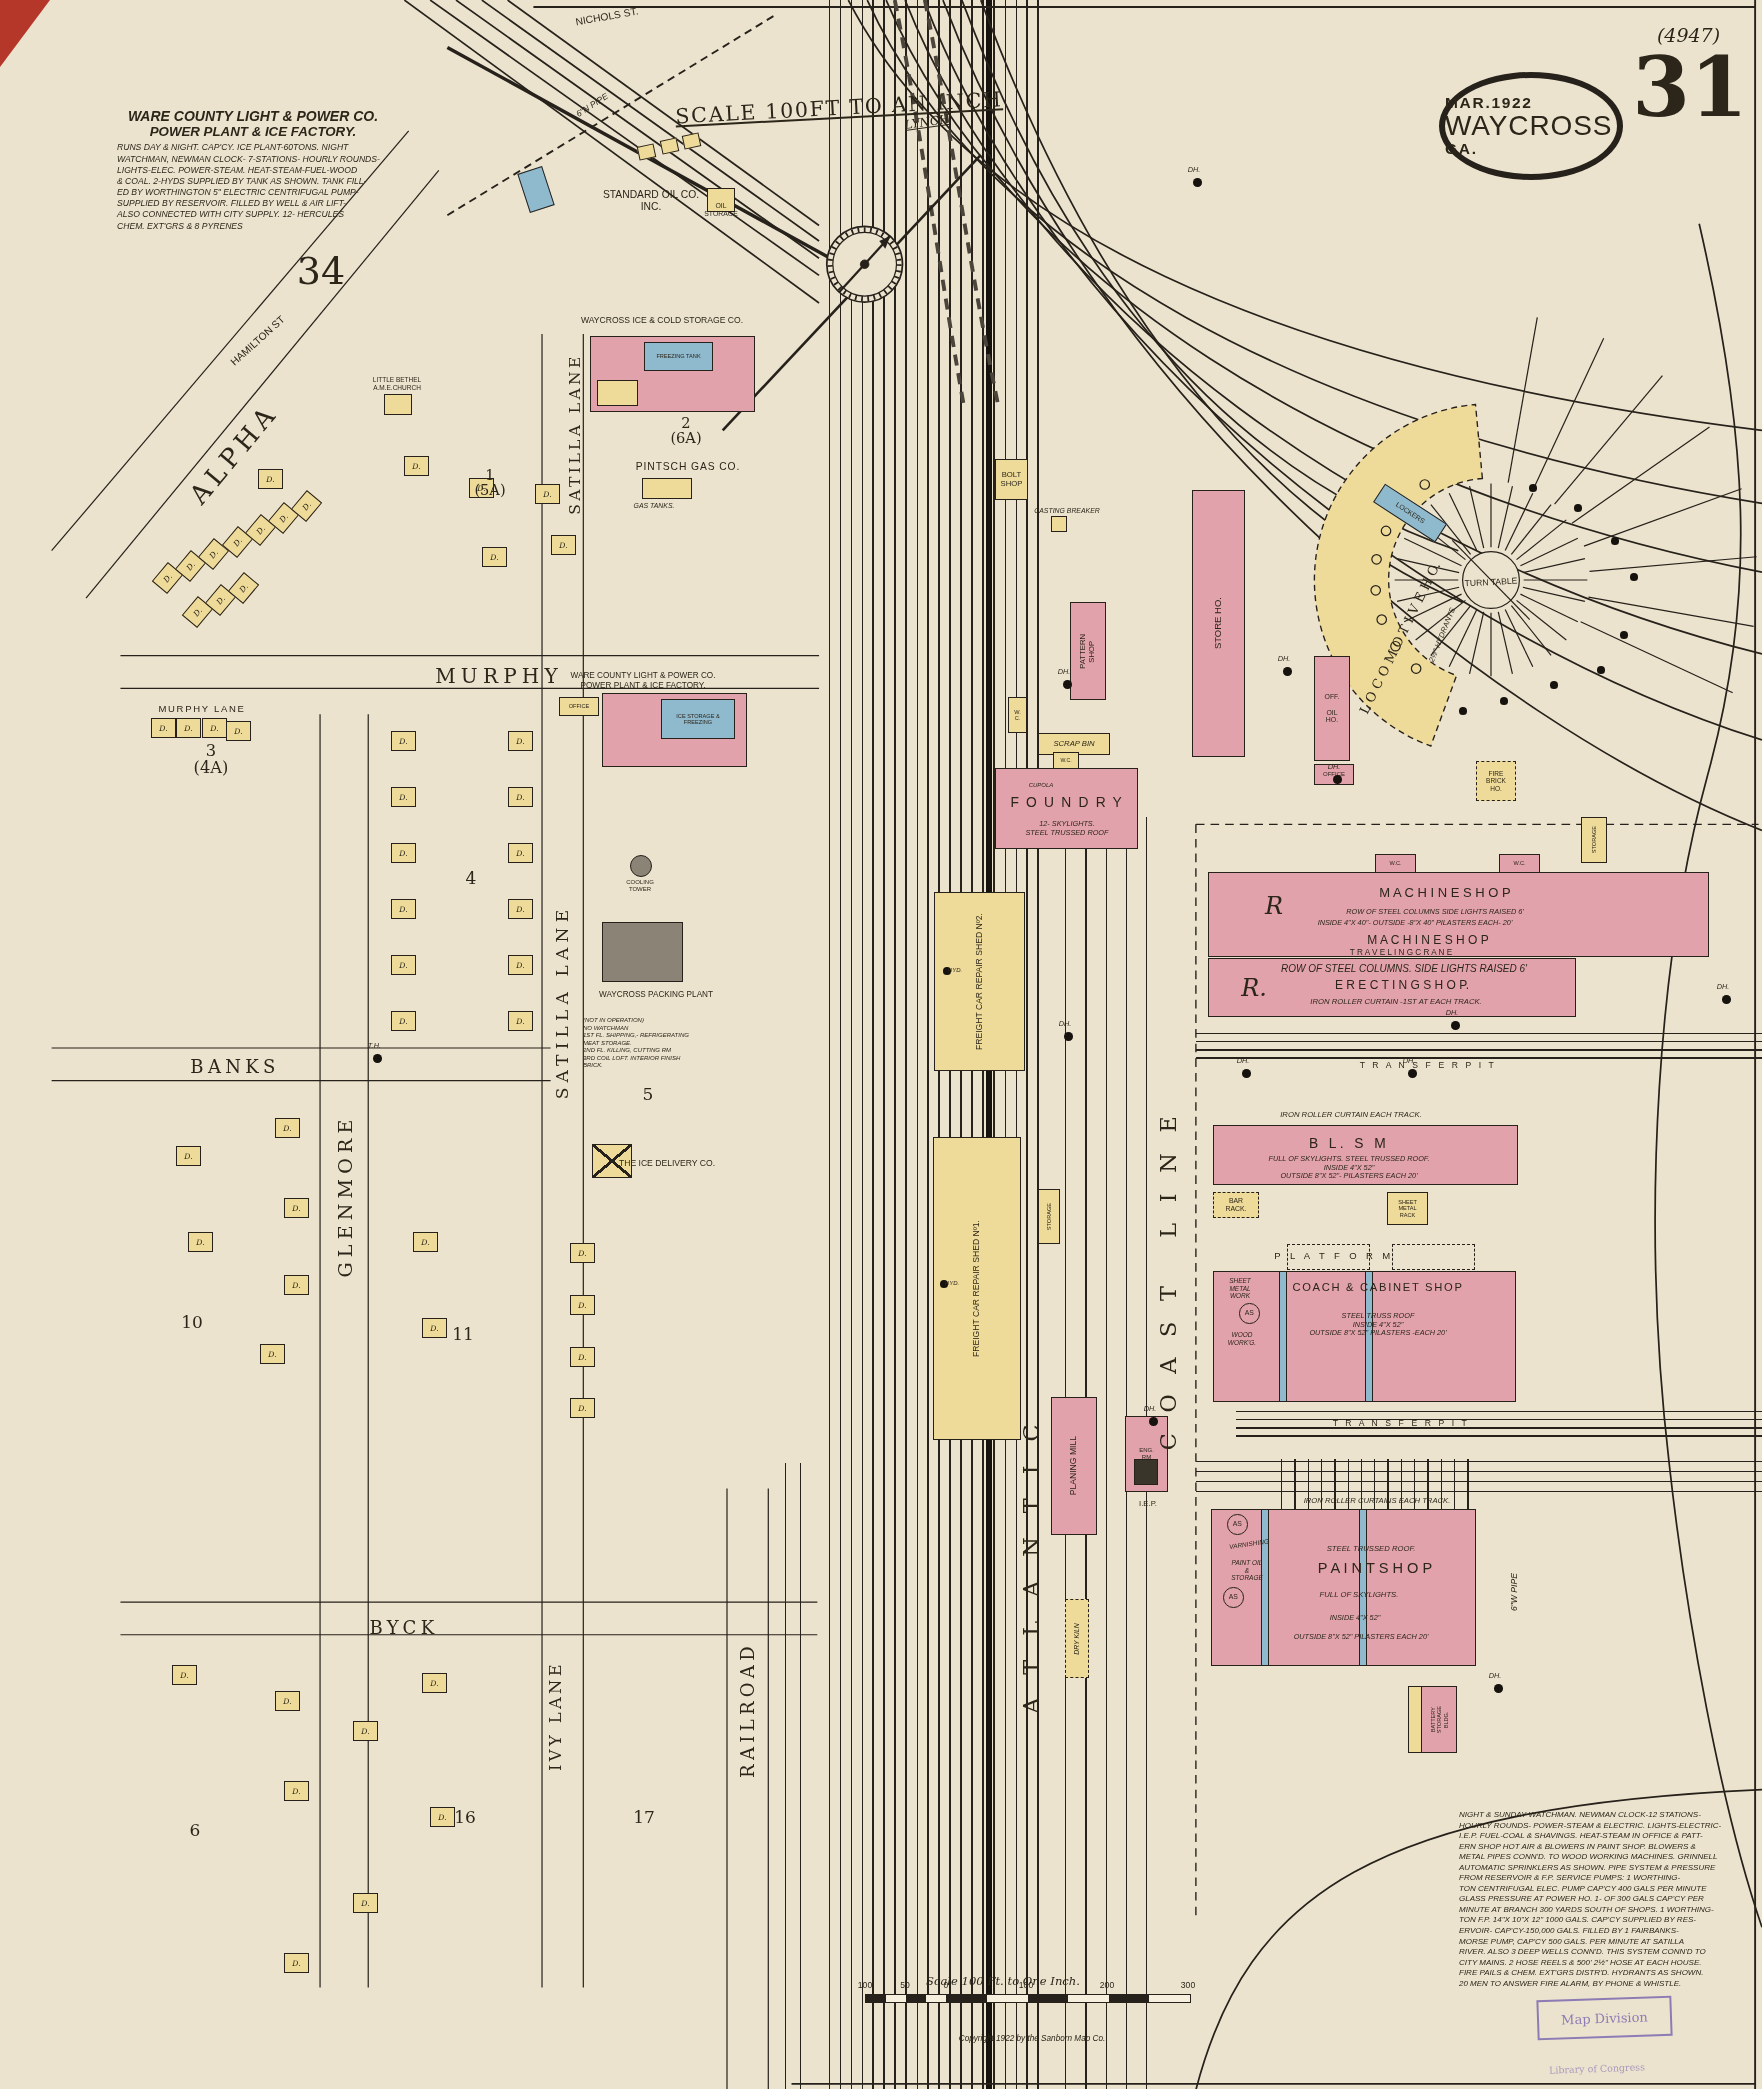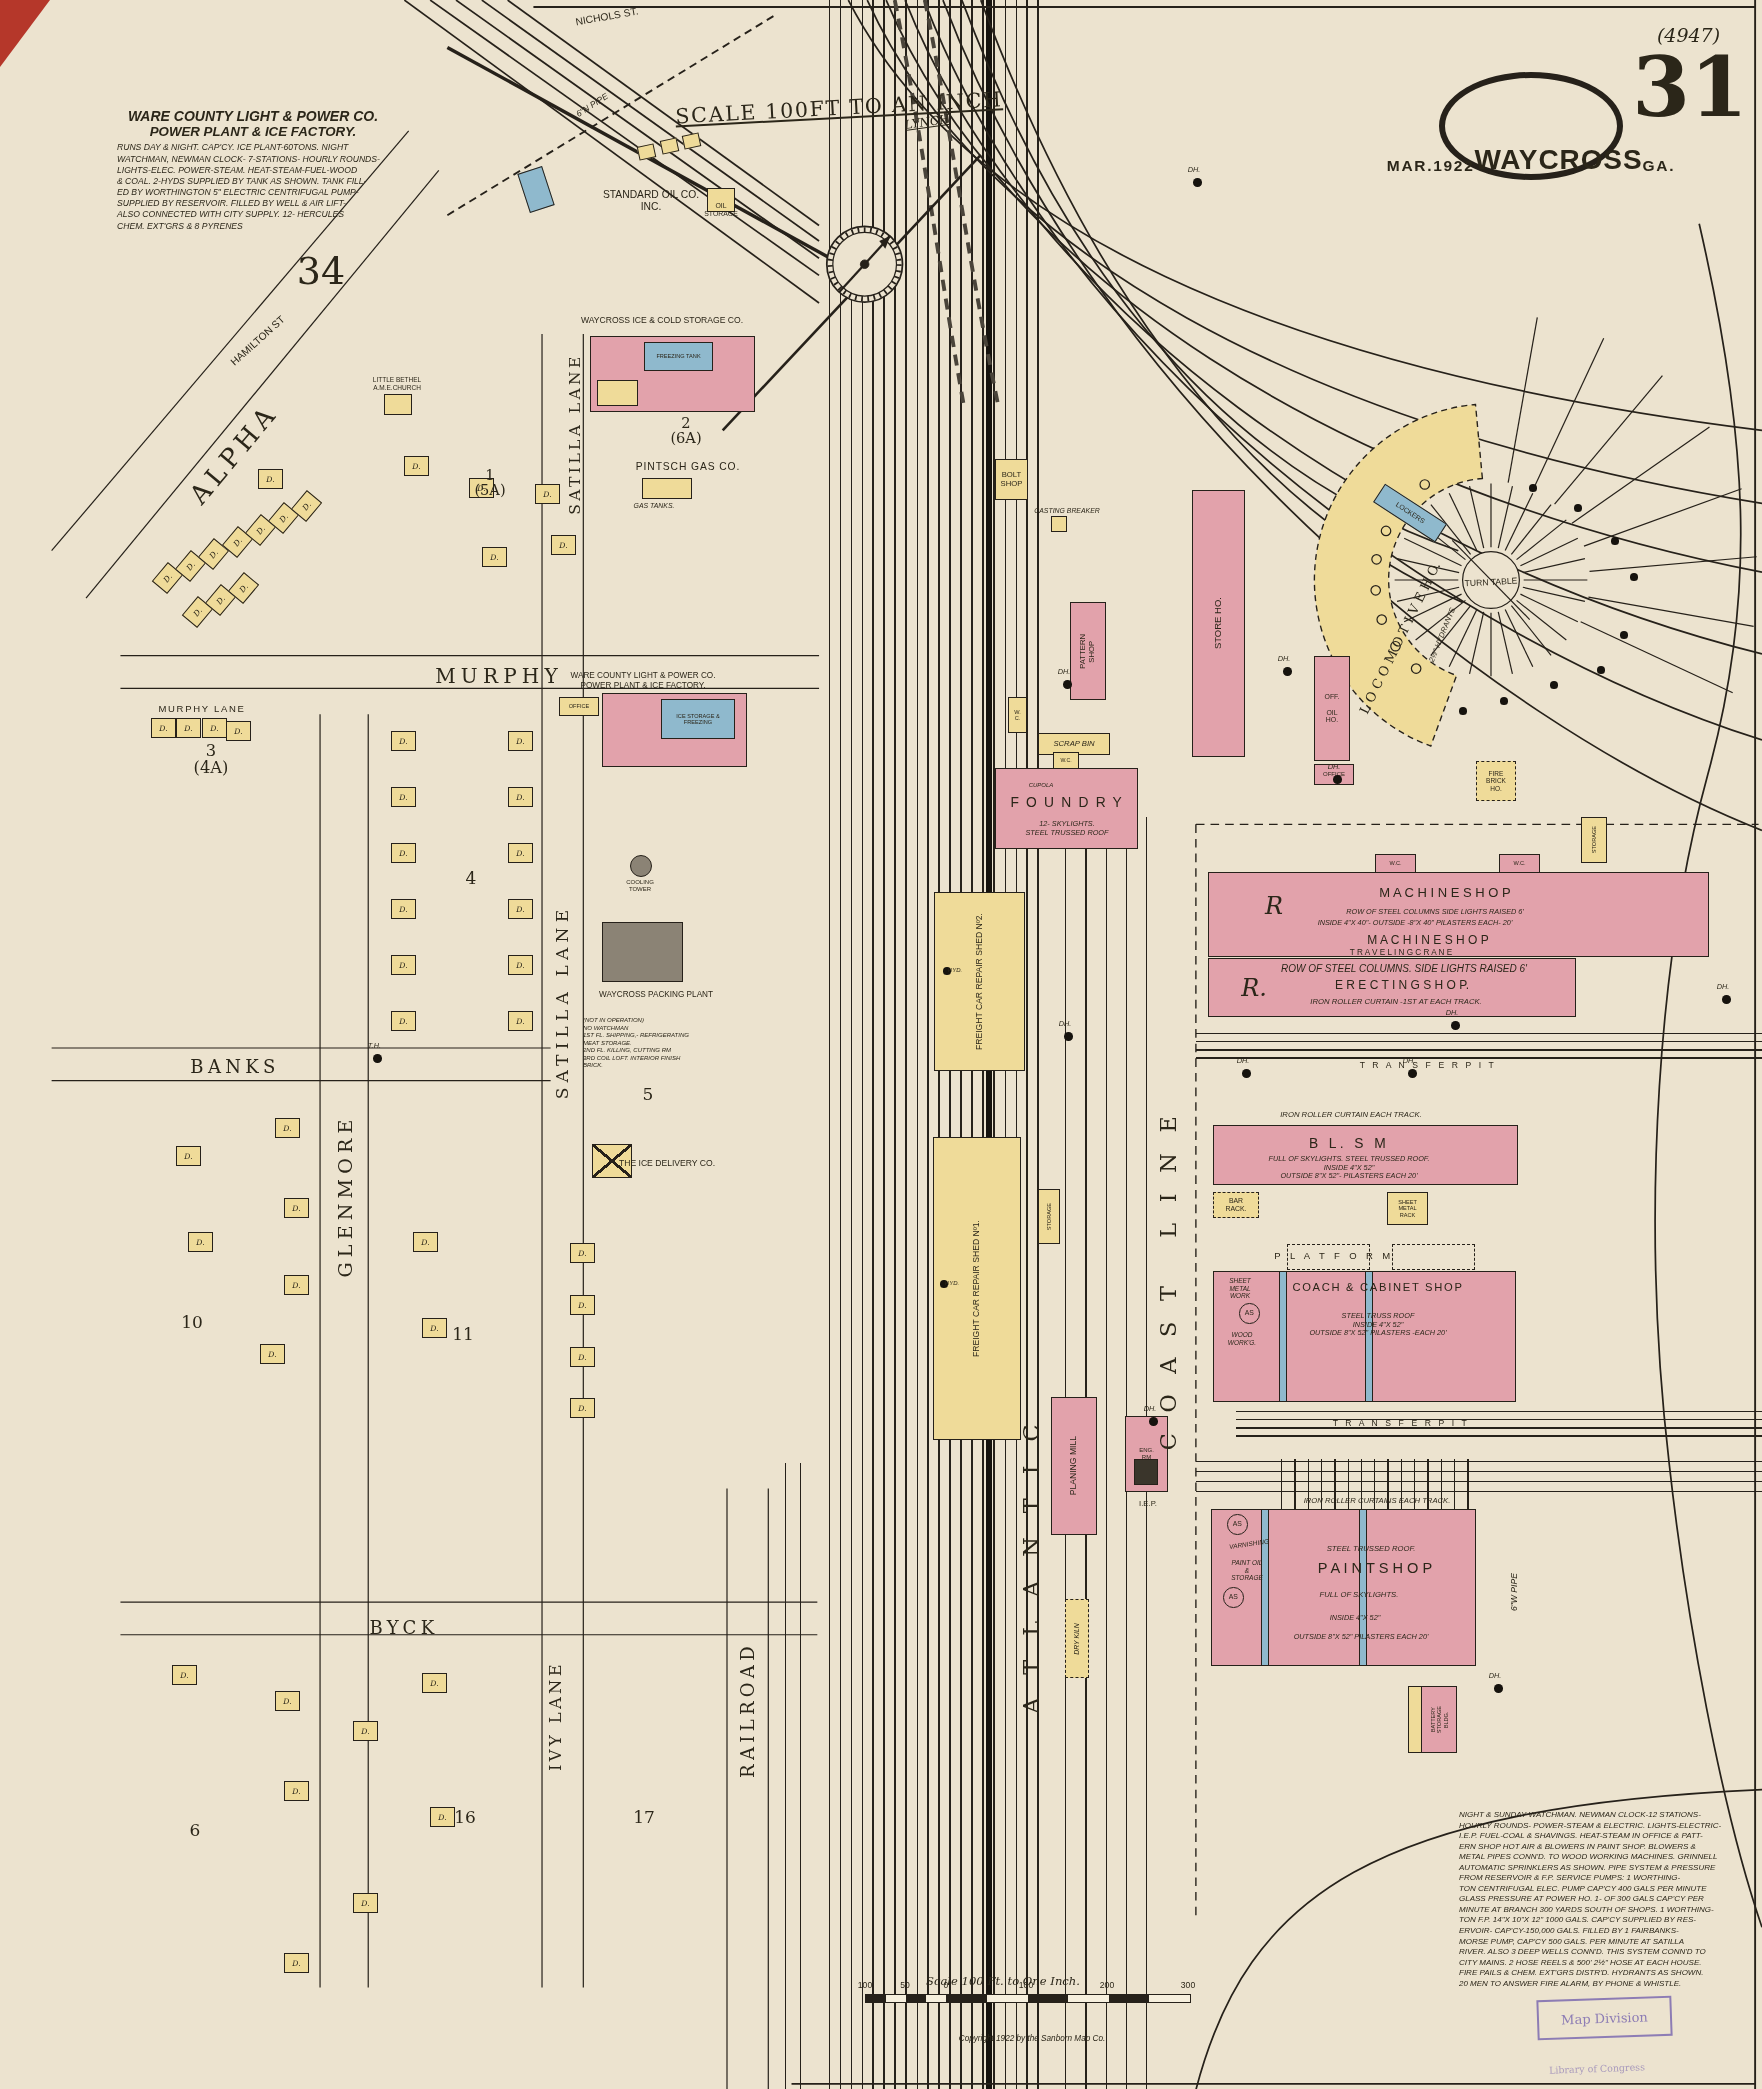--- a/index.html
+++ b/index.html
@@ -38,24 +38,24 @@
                      linear-gradient(to bottom right,transparent 47%,#26211a 47% 53%,transparent 53%)}
   .dw{position:absolute;width:23px;height:18px;border:1px solid #26211a;background:#efdb99;
       font-size:7.7px;display:flex;align-items:center;justify-content:center;font-style:italic;
       font-family:"DejaVu Serif",serif;z-index:20}
   .dot{position:absolute;width:8.6px;height:8.6px;border-radius:50%;background:#16130e;z-index:25}
   .dot .dl{position:absolute;left:-5.2px;top:-13px;font-size:7.3px;font-style:italic;white-space:nowrap}
   .bdot{position:absolute;width:7.7px;height:7.7px;border-radius:50%;background:#16130e;z-index:25}
   .corner-red{position:absolute;left:0;top:0;width:0;height:0;z-index:40;
       border-top:67px solid #b5372a;border-right:50px solid transparent}
   .logo{position:absolute;left:1439px;top:72px;width:172px;height:96px;border:6px solid #26211a;
-      border-radius:50%;display:flex;flex-direction:row;align-items:flex-end;justify-content:center;
+      border-radius:50%;display:flex;flex-direction:column;align-items:flex-start;justify-content:center;
       z-index:40;line-height:1.05}
   .logo .l1,.logo .l3{font-size:15.5px;font-weight:bold;letter-spacing:1.7px}
-  .logo .l2{font-size:28px;font-weight:bold;letter-spacing:0.9px}
+  .logo .l2{font-size:28px;font-weight:normal;letter-spacing:0.9px}
   .platenum{position:absolute;left:1637px;top:24px;width:103px;text-align:center;font-size:19px;
       font-style:italic;font-family:"DejaVu Serif",serif;z-index:40}
   .sheetnum{position:absolute;left:1630px;top:38px;width:120px;text-align:center;font-size:83px;
       font-weight:bold;font-family:"DejaVu Serif",serif;z-index:40}
   .noteblock{position:absolute;left:117px;top:108px;width:272px;z-index:30}
   .noteblock .t1{font-size:14px;font-weight:bold;text-align:center;font-style:italic}
   .noteblock .t2{font-size:13.3px;font-weight:bold;text-align:center;font-style:italic}
   .noteblock .bd{font-size:8.6px;line-height:1.3;margin-top:3.4px;white-space:pre-line;font-style:italic}
   .shopsnote{position:absolute;left:1459px;top:1810px;width:299px;font-size:8px;line-height:1.32;
       white-space:pre-line;font-style:italic;z-index:30}

